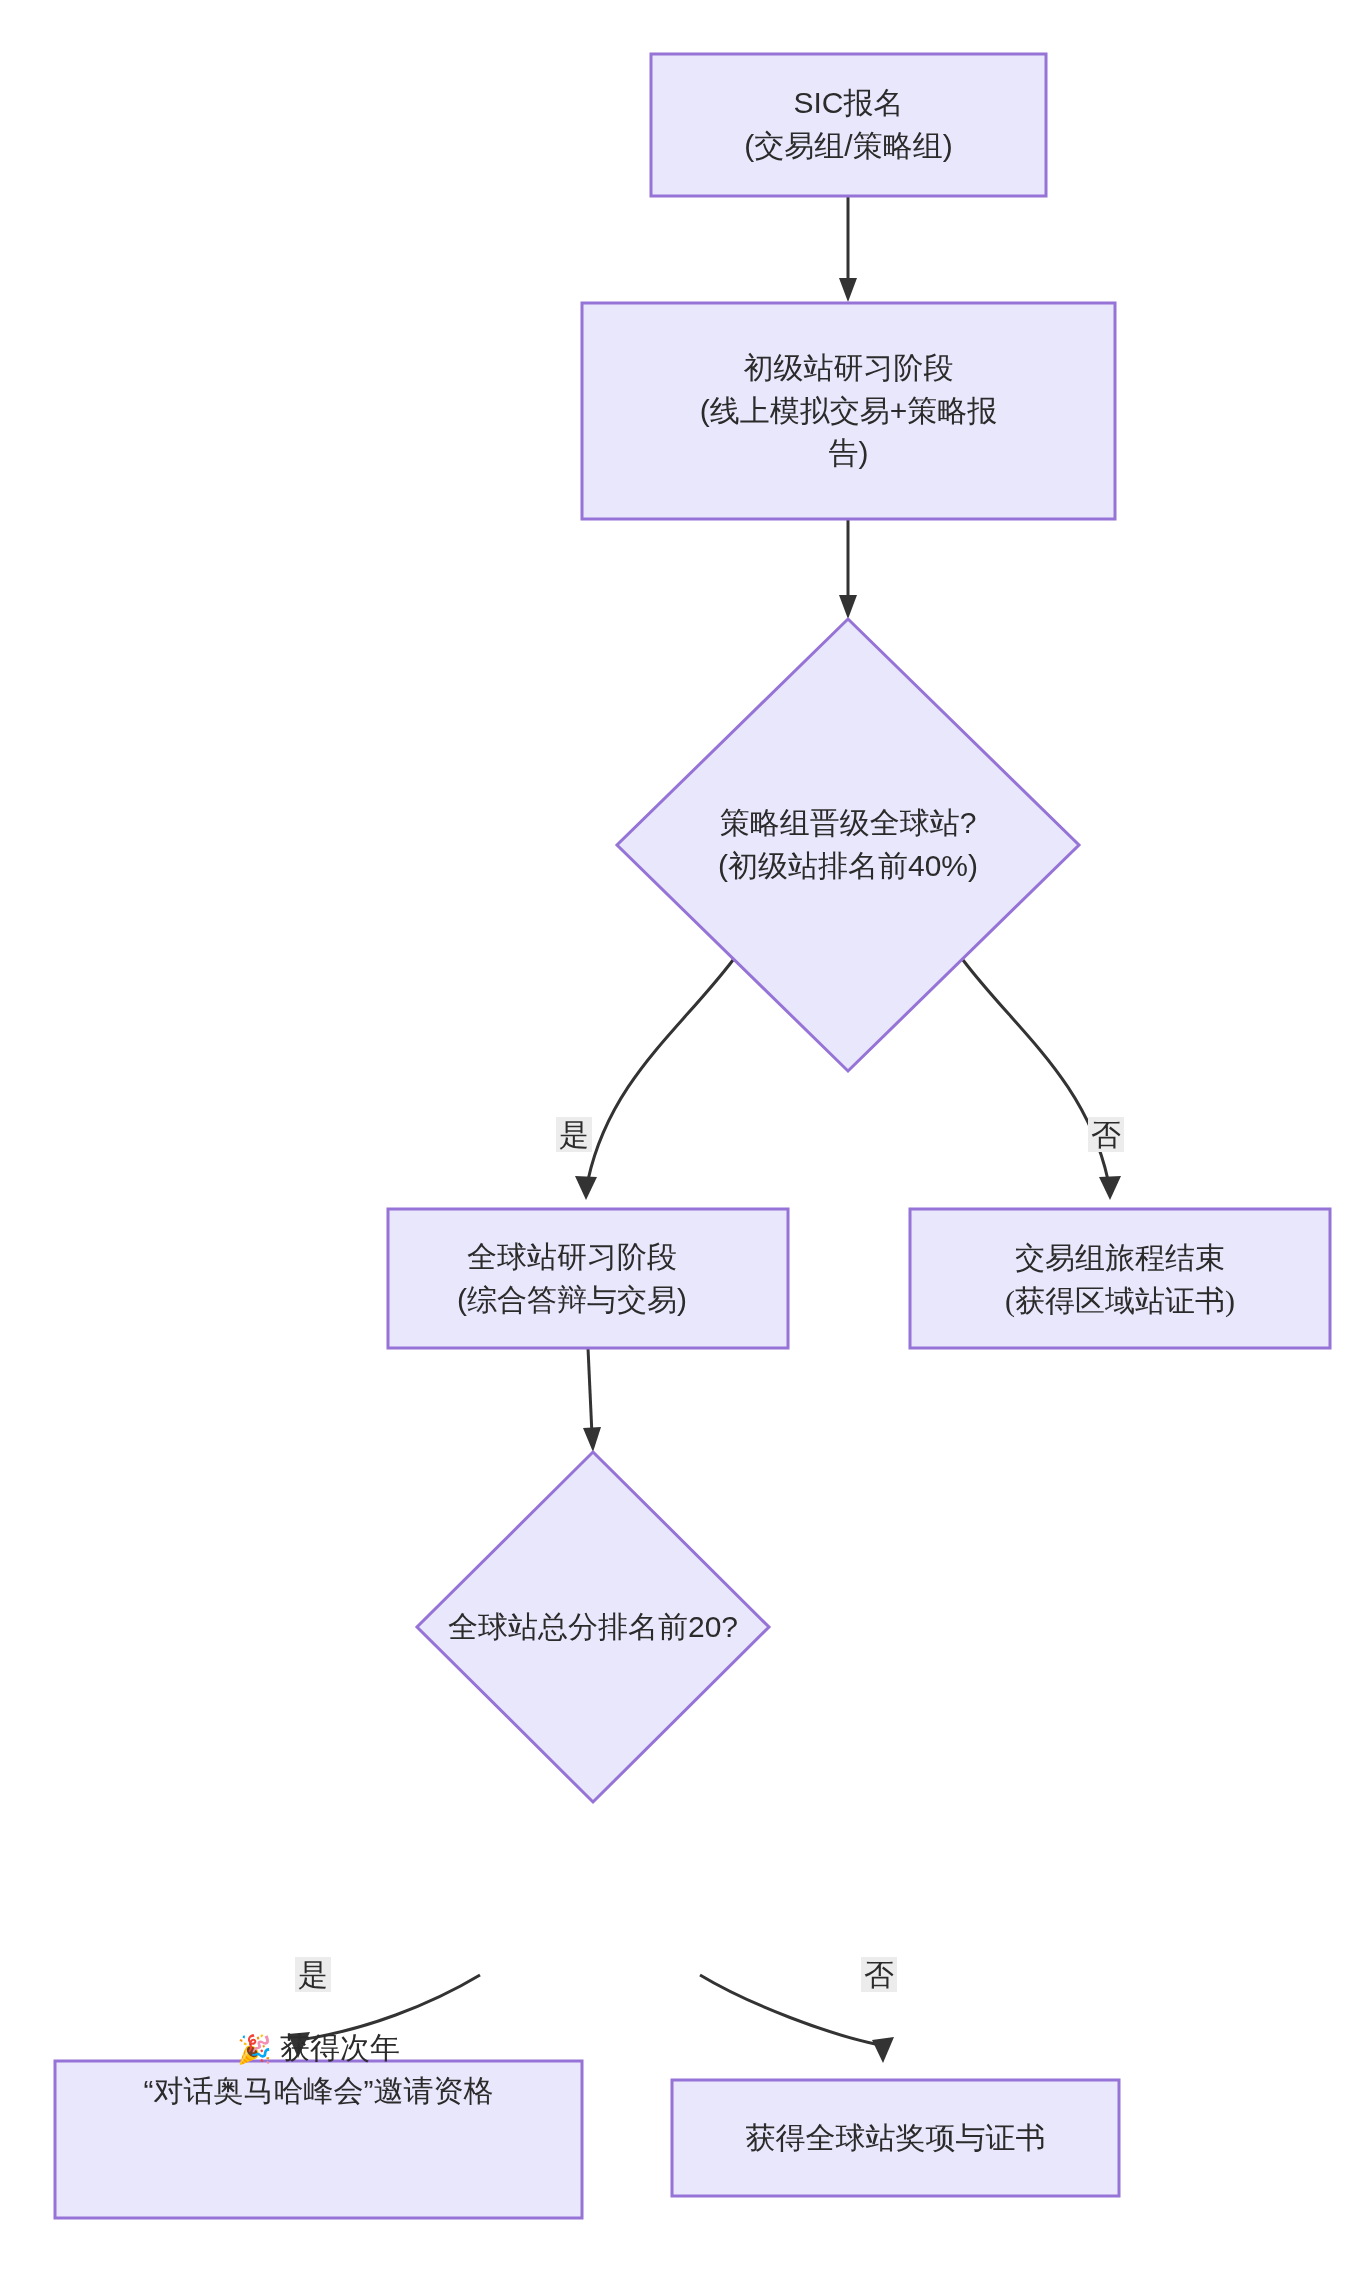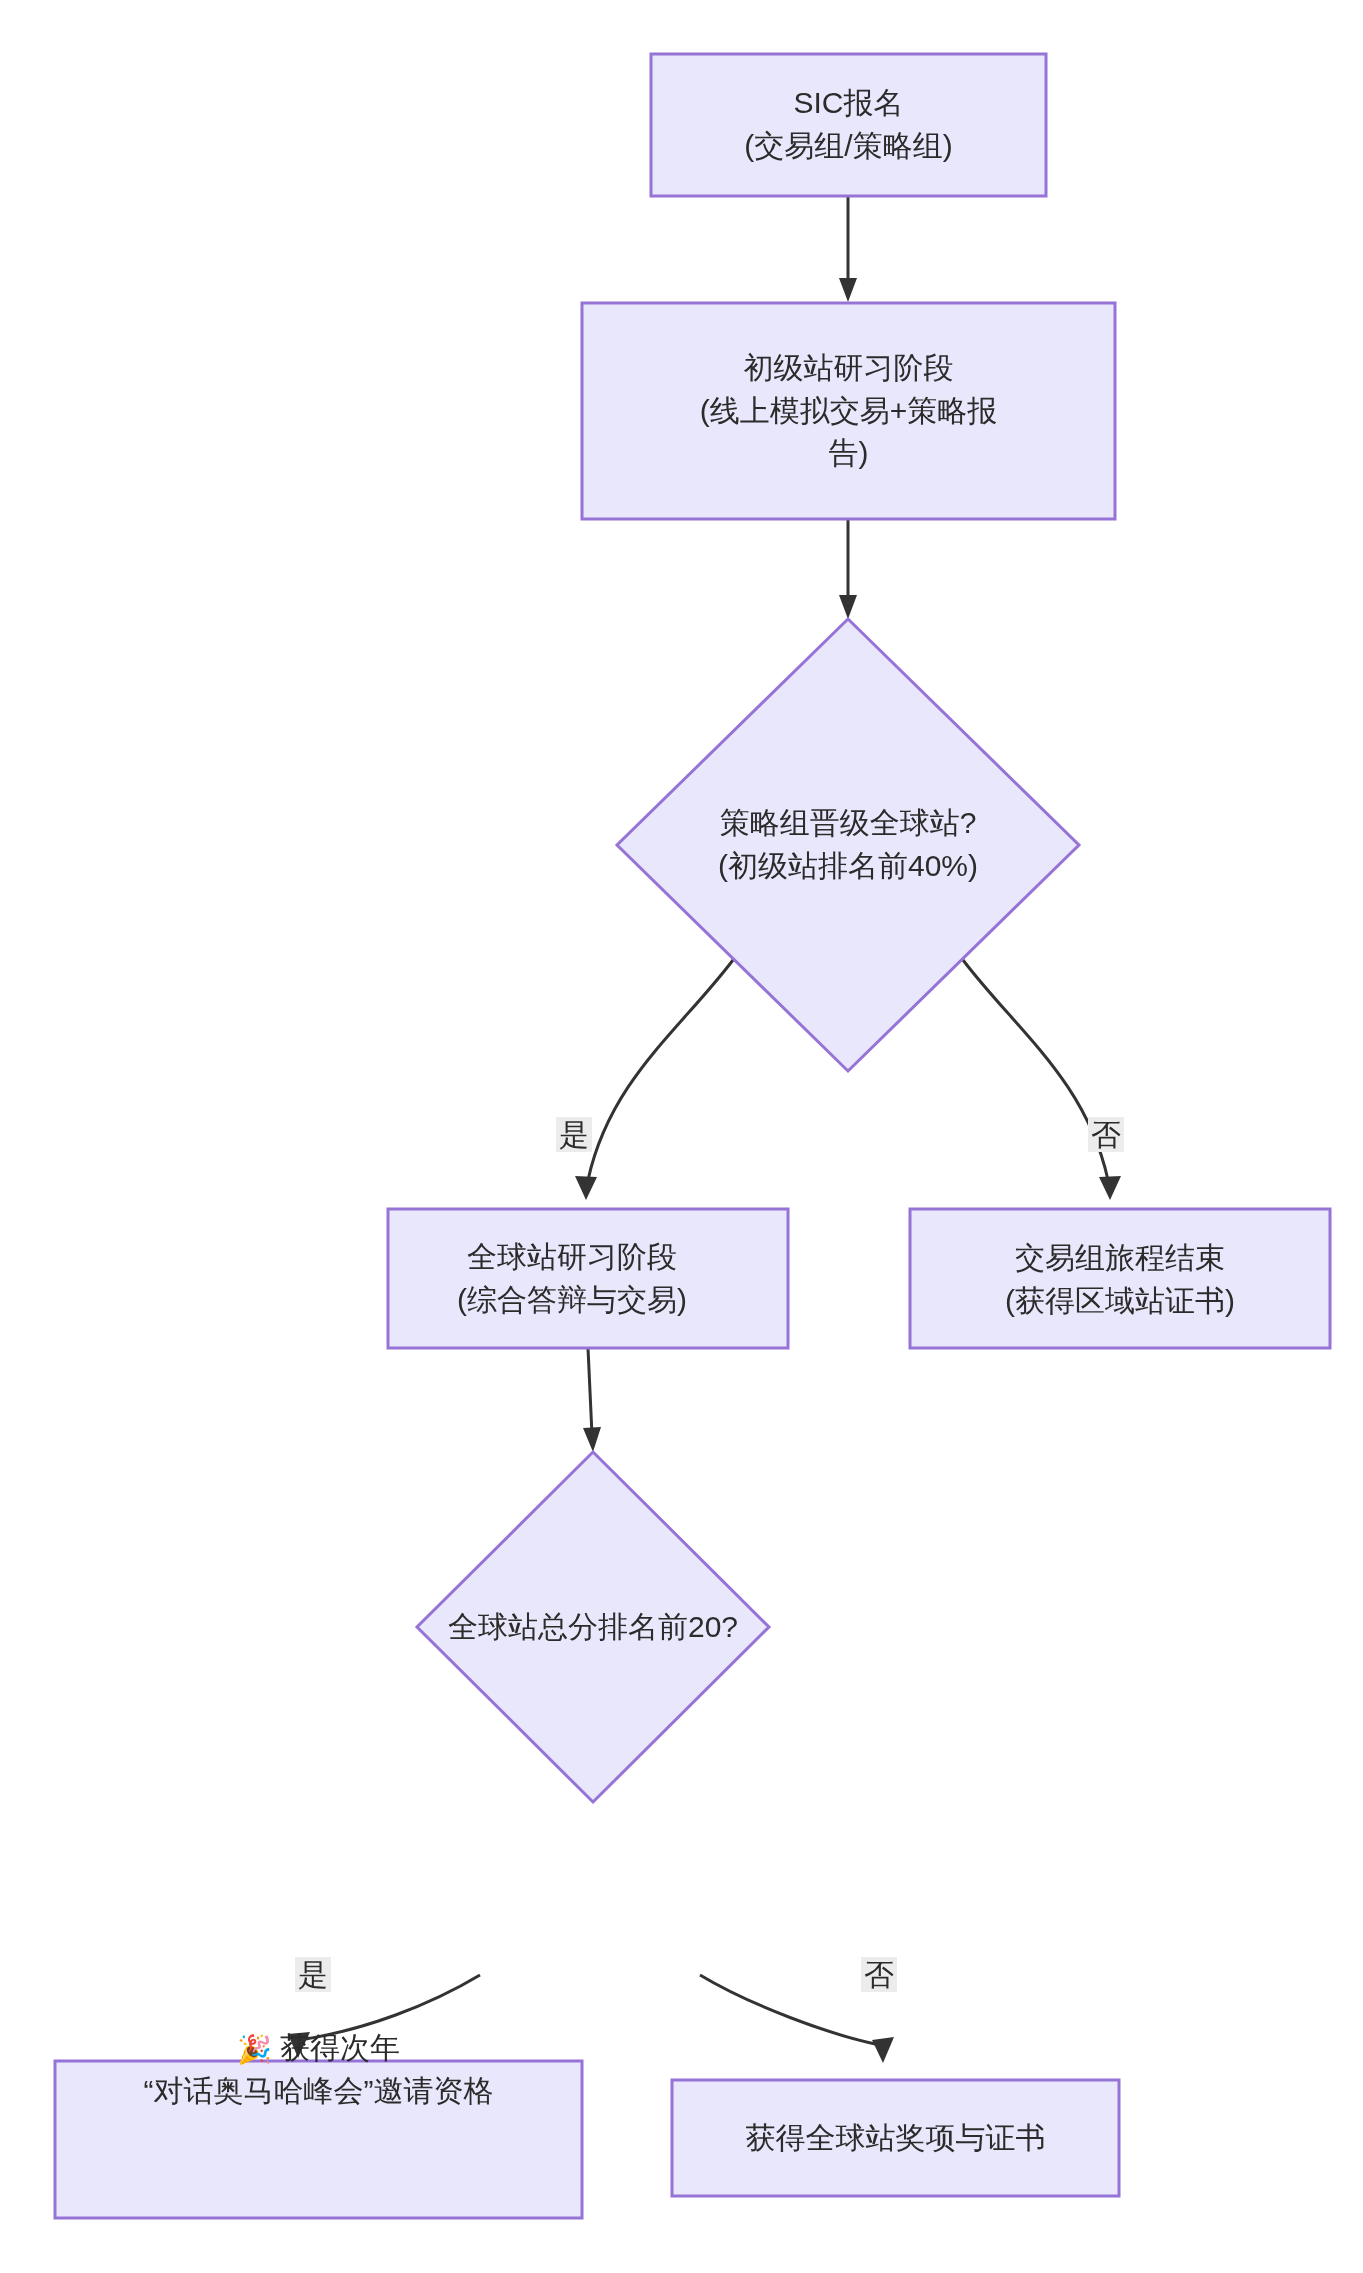--- a/index.html
+++ b/index.html
@@ -149,21 +149,21 @@
   <div class="node-text" style="left:617px; top:760px; width:462px; height:170px;">
     <span class="tline">策略组晋级全球站?</span>
     <span class="tline">(初级站排名前40%)</span>
   </div>
 
   <div class="node-text" style="left:388px; top:1209px; width:368px; height:139px;">
     <span class="tline">全球站研习阶段</span>
     <span class="tline">(综合答辩与交易)</span>
   </div>
 
-  <div class="node-text" style="left:910px; top:1209px; width:420px; height:142px;">
+  <div class="node-text" style="left:910px; top:1209px; width:420px; height:142px;font-family:Liberation Serif, serif;">
     <span class="tline">交易组旅程结束</span>
     <span class="tline">(获得区域站证书)</span>
   </div>
 
   <div class="node-text" style="left:417px; top:1592px; width:352px; height:70px;text-align:right;">
     <span class="tline">全球站总分排名前20?</span>
   </div>
 
   <div class="node-text" style="left:55px; top:1991px; width:527px; height:157px;">
     <span class="tline">

